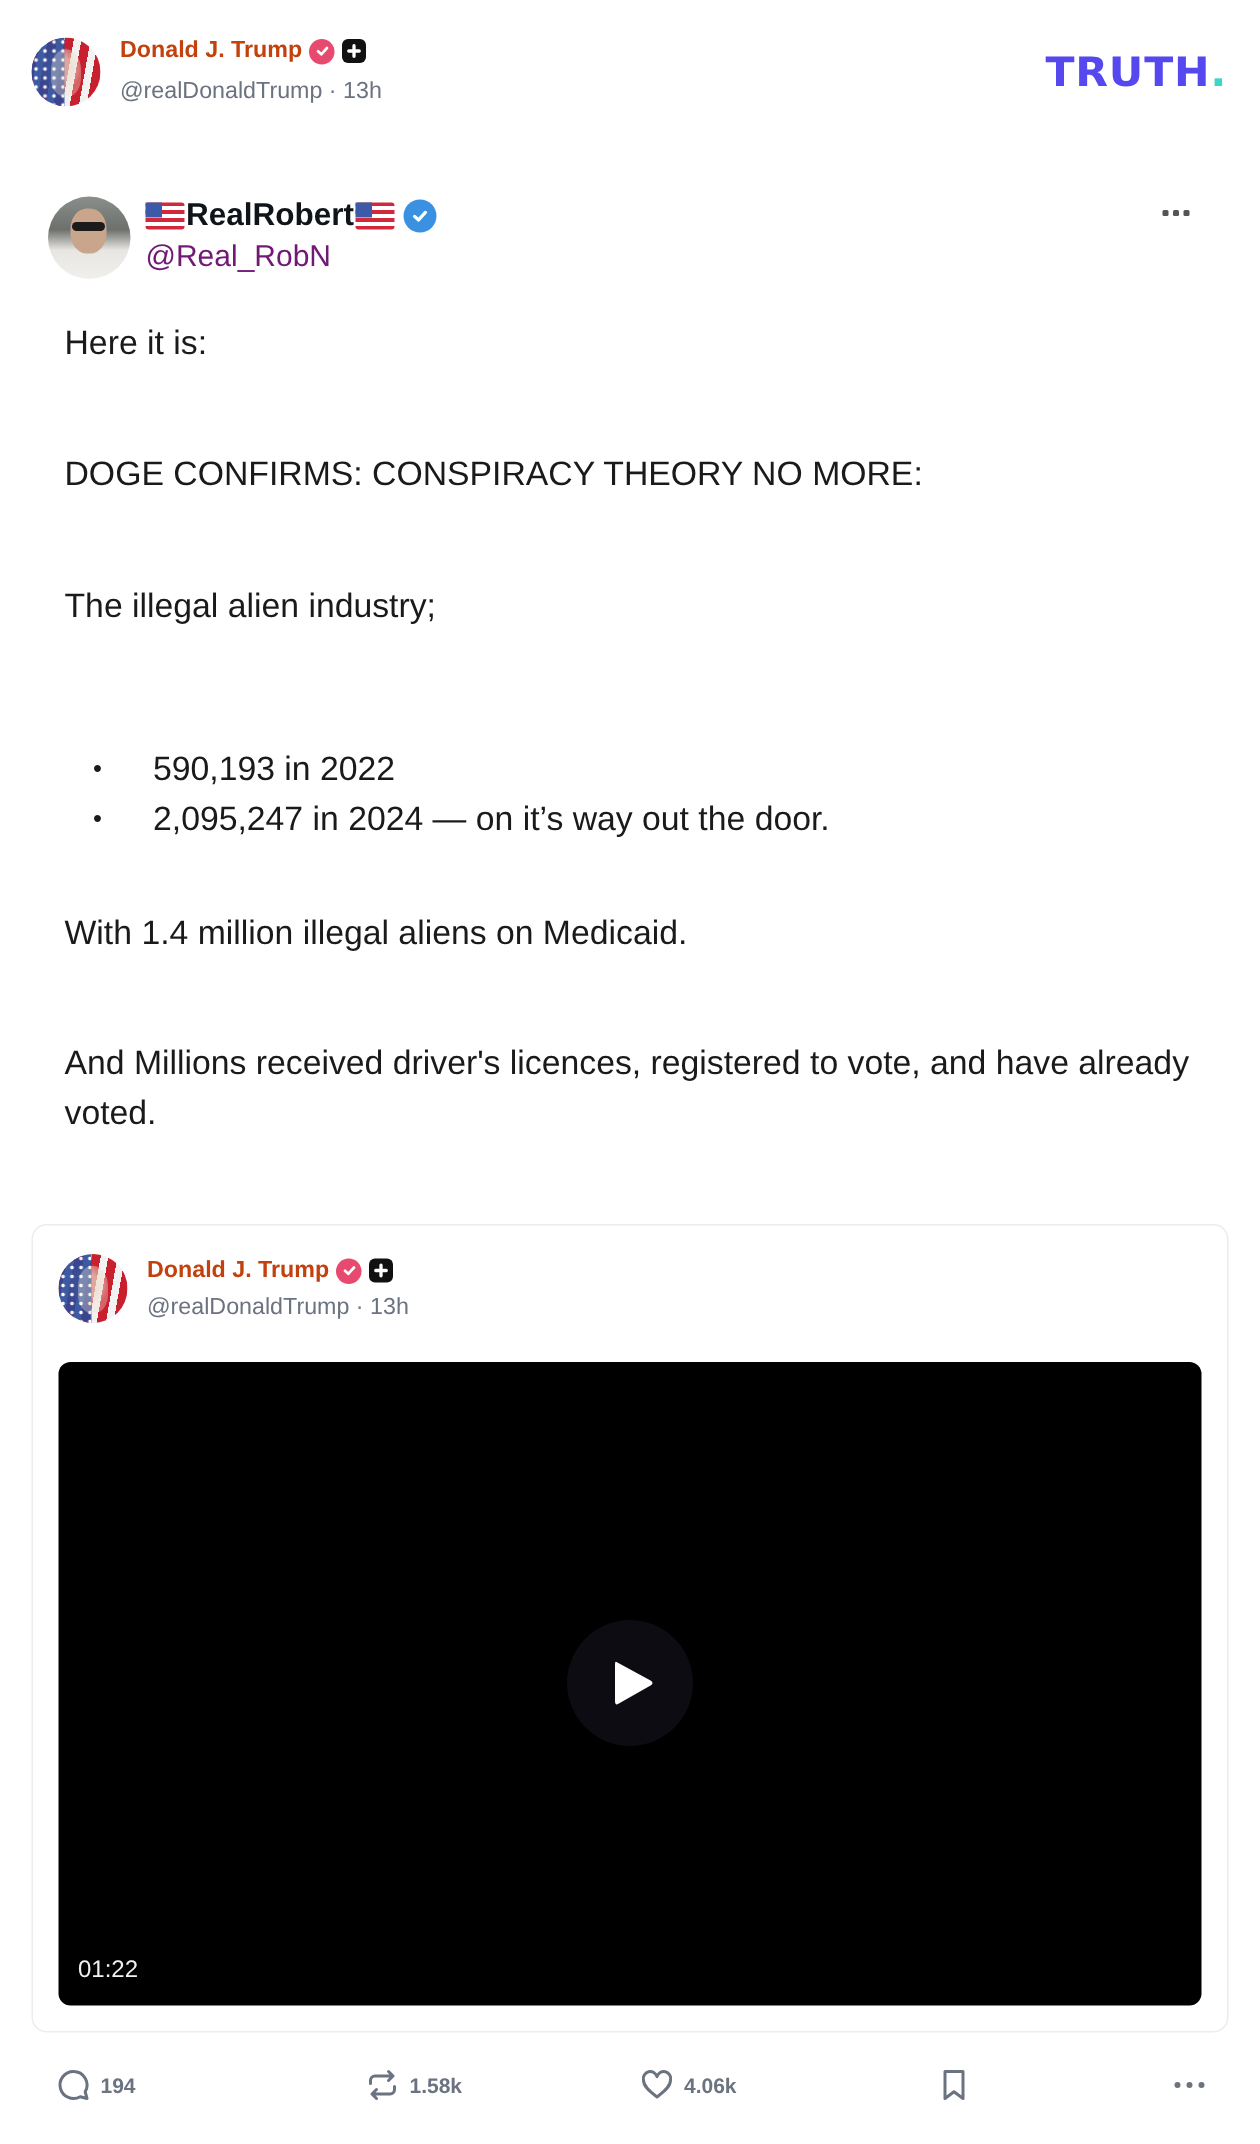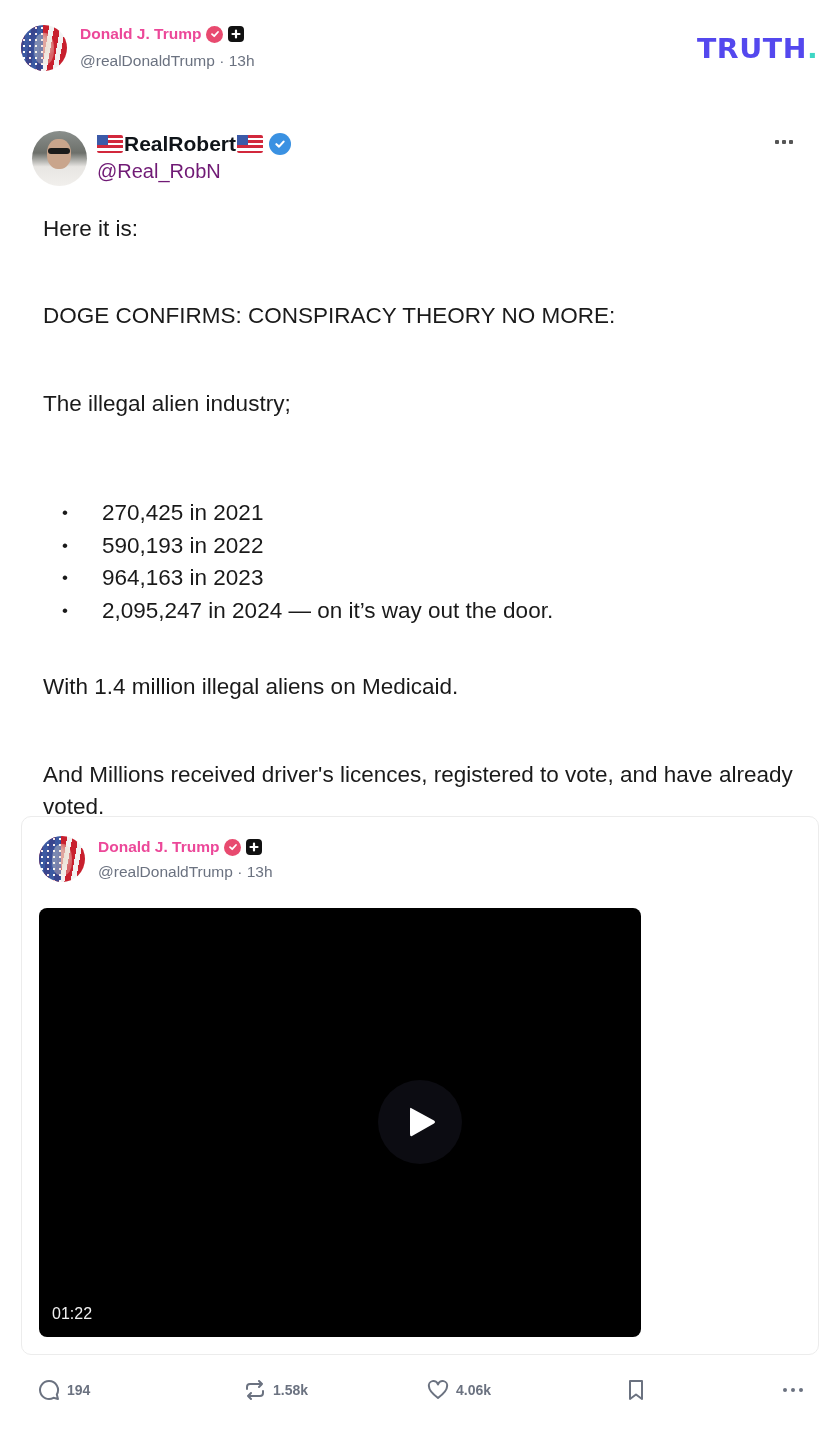--- a/index.html
+++ b/index.html
@@ -19,21 +19,21 @@
     background: radial-gradient(circle, #ffffff 0 1px, transparent 1.5px) 0 0 / 6px 6px, #2a4a9a;
     opacity: 0.9;
   }
   .avatar-trump::after {
     content: ""; position: absolute; left: 28%; top: 18%; width: 44%; height: 66%;
     border-radius: 45% 45% 40% 40%;
     background: rgba(240,225,210,0.35);
   }
   .hdr-avatar { left: 21px; top: 25px; width: 46px; height: 46px; }
   .hdr-name-row { position: absolute; left: 80px; top: 25px; display: flex; align-items: center; gap: 5px; }
-  .name { font-weight: bold; font-size: 15.5px; color: #ec4899; }
+  .name { font-weight: bold; font-size: 15.5px; color: #c2410c; }
   .verified-pink {
     width: 17px; height: 17px; border-radius: 50%; background: #e84a6f;
     display: inline-flex; align-items: center; justify-content: center;
   }
   .plus-badge {
     width: 16px; height: 16px; border-radius: 4px; background: #111;
     display: inline-flex; align-items: center; justify-content: center;
   }
   .hdr-handle-row { position: absolute; left: 80px; top: 52px; font-size: 15.5px; color: #6b7280; }
   .truth-logo {
@@ -81,21 +81,21 @@
 
   
   .card {
     position: absolute; left: 21px; top: 816px; width: 798px; height: 539px;
     border: 1.5px solid #ececec; border-radius: 10px; background: #fff;
   }
   .card-avatar { left: 17px; top: 19px; width: 46px; height: 46px; }
   .card-name-row { position: absolute; left: 76px; top: 21px; display: flex; align-items: center; gap: 5px; }
   .card-handle-row { position: absolute; left: 76px; top: 46px; font-size: 15.5px; color: #6b7280; }
   .video {
-    position: absolute; left: 17px; top: 91px; width: 602px; height: 429px;
+    position: absolute; left: 17px; top: 91px; width: 762px; height: 429px;
     background: #000; border-radius: 8px;
   }
   .play-btn {
     position: absolute; left: 339px; top: 172px; width: 84px; height: 84px; border-radius: 50%;
     background: rgba(20,20,30,0.6); display: flex; align-items: center; justify-content: center;
   }
   .duration { position: absolute; left: 13px; top: 397px; color: #f1f1f1; font-size: 16px; }
 
   
   .actions { position: absolute; left: 0; top: 1372px; width: 840px; height: 40px; }
@@ -149,23 +149,21 @@
 
   <div class="post-text">
     <p>Here it is:</p>
     <div class="gap"></div>
     <p>DOGE CONFIRMS: CONSPIRACY THEORY NO MORE:</p>
     <div class="gap"></div>
     <p>The illegal alien industry;</p>
     <div class="gap"></div>
     <div class="gap"></div>
     <ul class="bullets">
-      <li>270,425 in 2021</li>
       <li>590,193 in 2022</li>
-      <li>964,163 in 2023</li>
       <li>2,095,247 in 2024 — on it’s way out the door.</li>
     </ul>
     <div class="gap"></div>
     <p>With 1.4 million illegal aliens on Medicaid.</p>
     <div class="gap"></div>
     <p>And Millions received driver's licences, registered to vote, and have already voted.</p>
   </div>
 </div>
 
 <div class="card">

